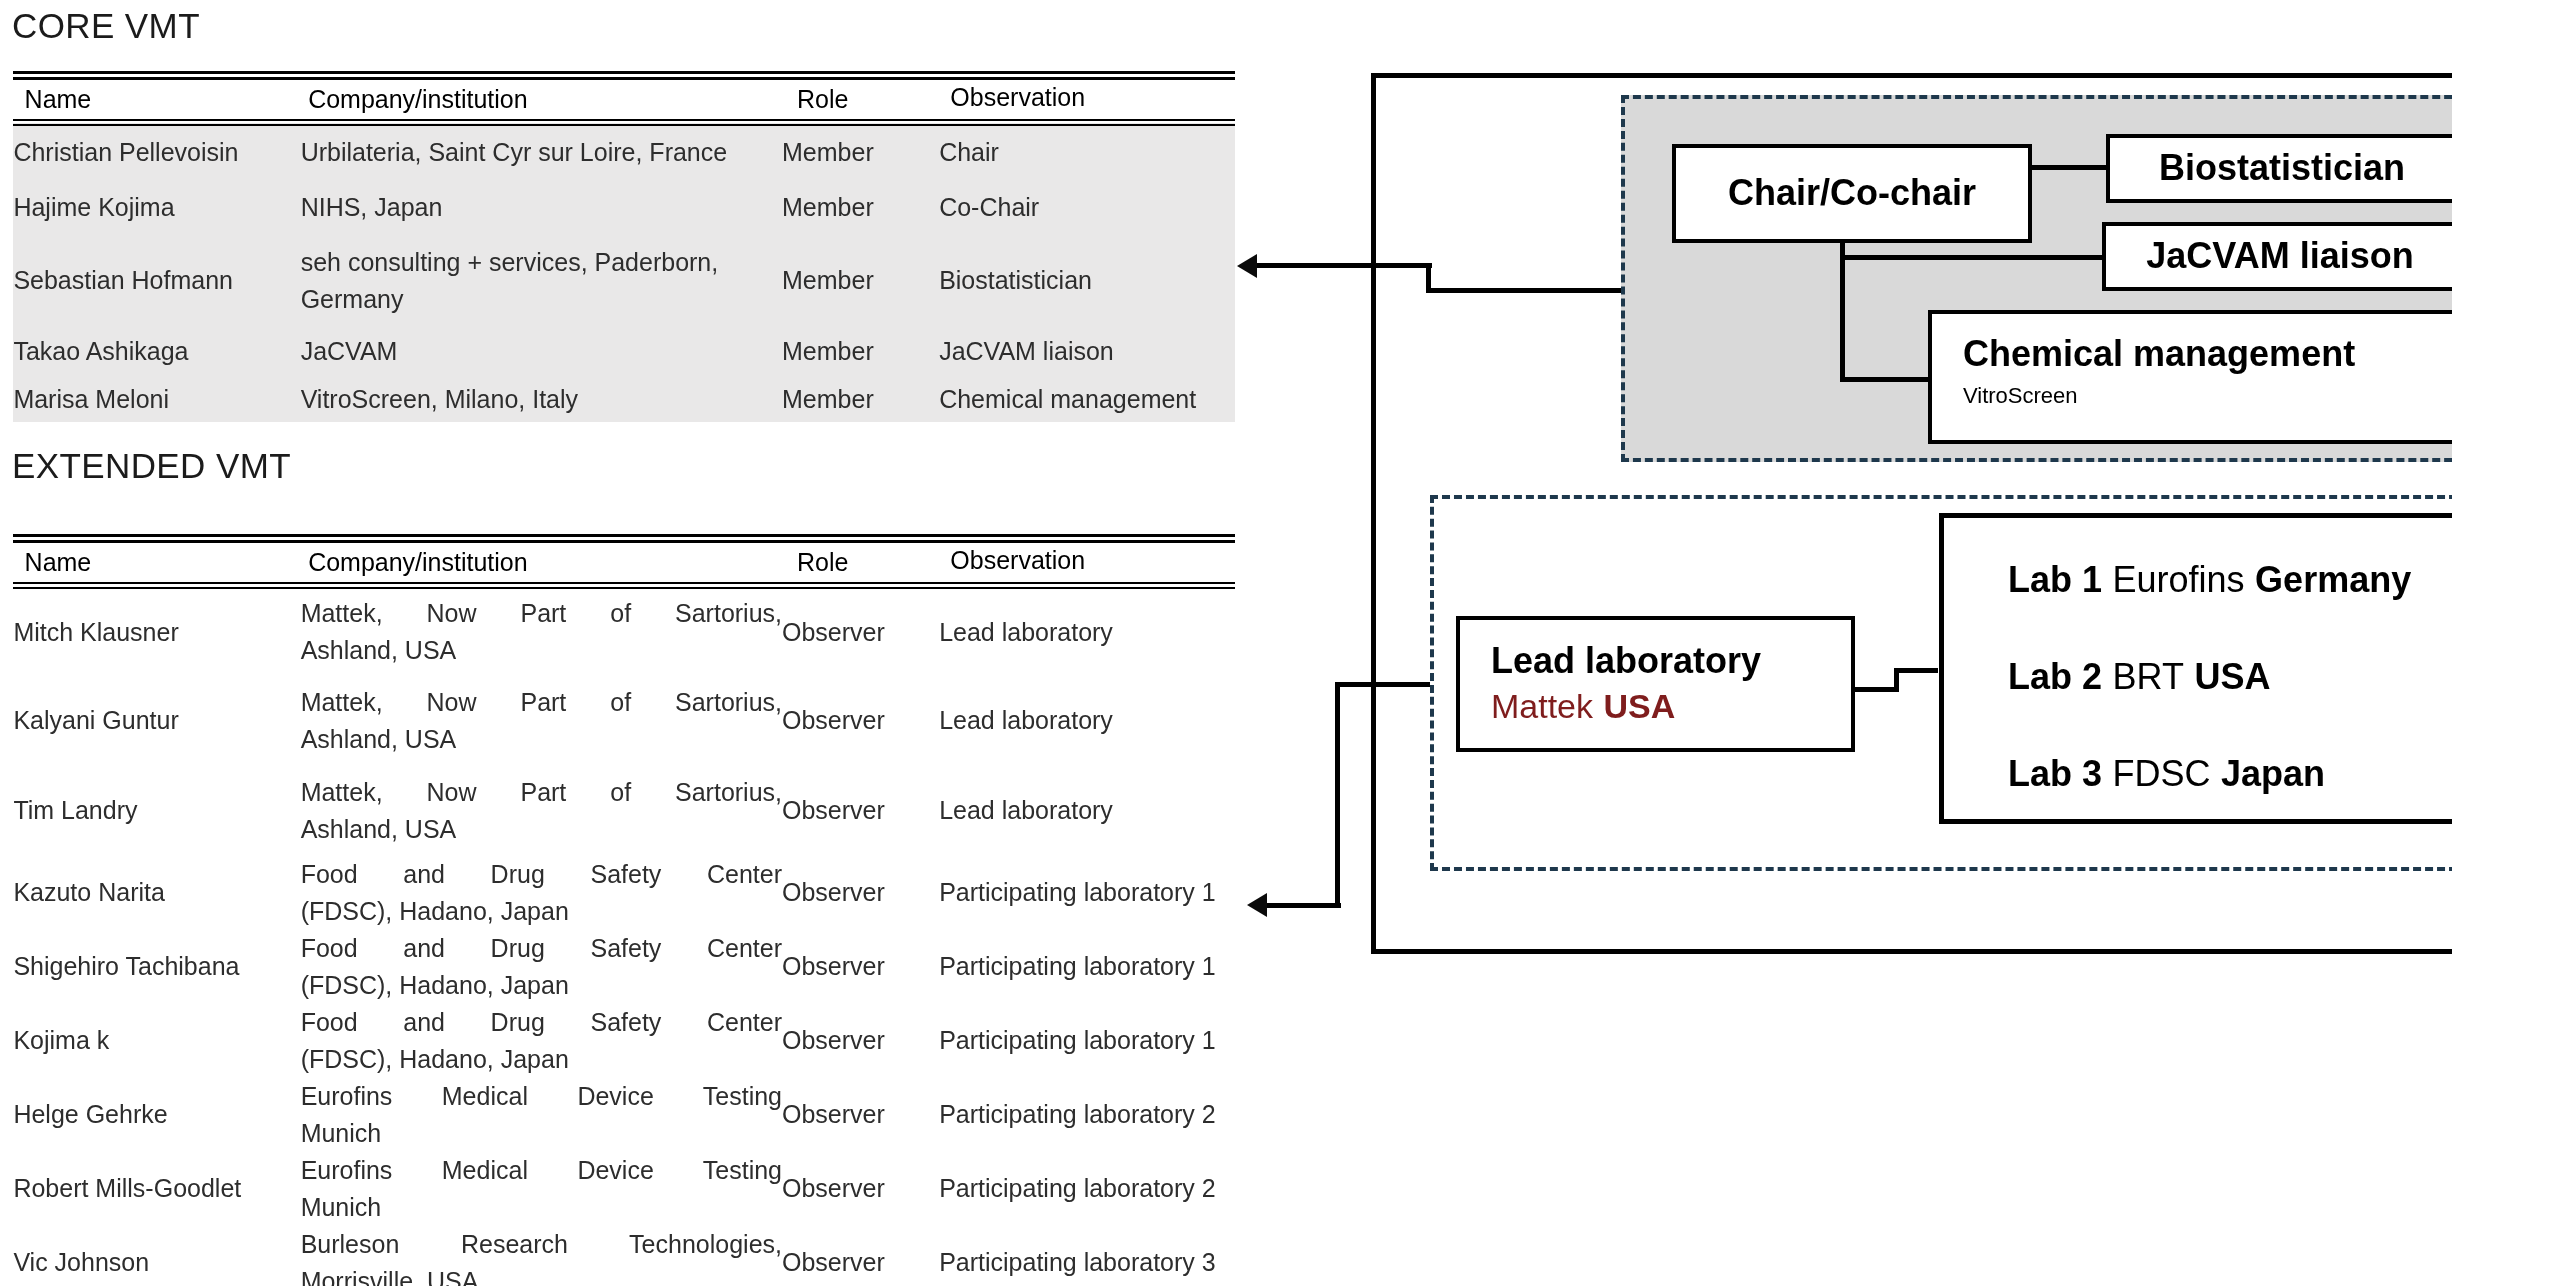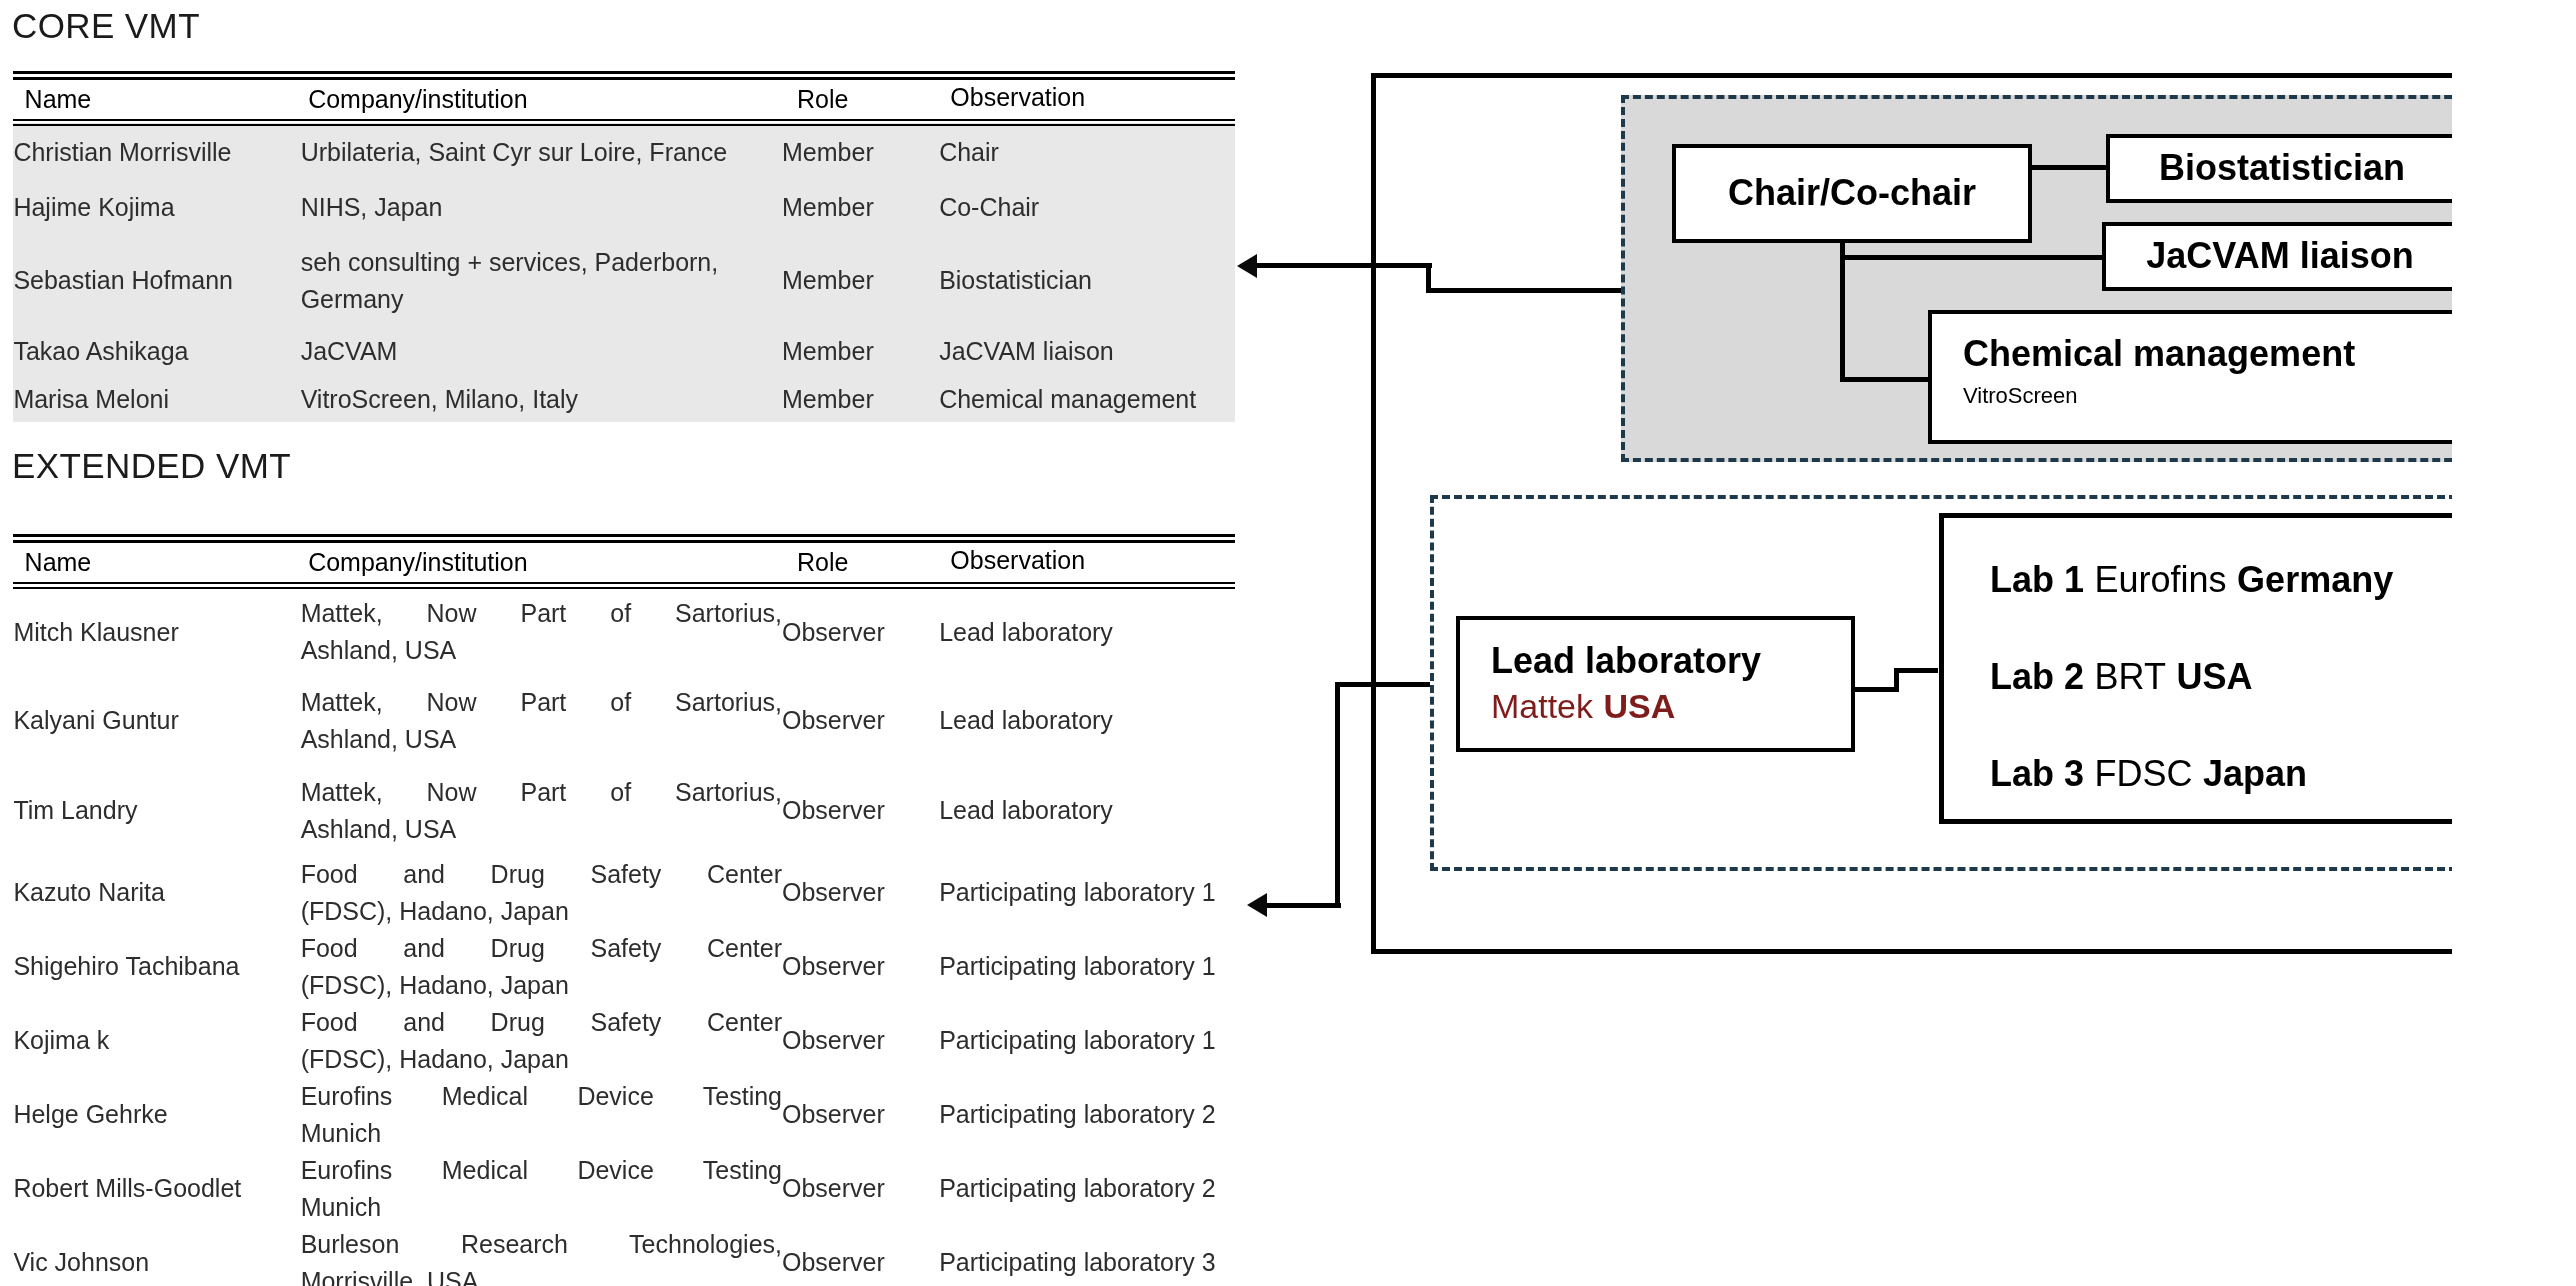--- a/index.html
+++ b/index.html
@@ -59,21 +59,21 @@
     line-height:60px;white-space:nowrap;
   }
   #chem-box{left:1928px;top:310px;width:530px;height:134px;padding:18px 0 0 31px;}
   .chem-l1{font-weight:bold;font-size:36px;line-height:43px;color:#000;}
   .chem-l2{font-size:22px;line-height:42px;color:#000;}
   #lead-box{left:1456px;top:616px;width:399px;height:136px;padding:18px 0 0 31px;}
   .lead-l1{font-weight:bold;font-size:36px;line-height:45px;color:#000;}
   .lead-l2{font-size:34px;line-height:46px;color:#7f1d1d;}
   #labs-box{left:1939px;top:513px;width:547px;height:311px;border-width:5.2px;padding:13.4px 0 0 46px;}
   .lab-line{font-size:36px;line-height:97px;color:#000;white-space:nowrap;}
-  .bold{font-weight:bold;}
+  .bold{font-weight:bold;margin-left:18px;}
   .sp{margin-left:10.5px;}
 
   .line{position:absolute;background:#000;}
   .arrow-head{
     position:absolute;width:0;height:0;
     border-top:12.7px solid transparent;border-bottom:12.7px solid transparent;
     border-right:20px solid #0a0a0a;
   }
 </style>
 </head>
@@ -93,21 +93,21 @@
     <thead>
       <tr>
         <th class="h-name">Name</th>
         <th class="h-comp">Company/institution</th>
         <th class="h-role">Role</th>
         <th class="h-obs">Observation</th>
       </tr>
     </thead>
     <tbody>
       <tr class="h77">
-        <td class="name-cell">Christian Morrisville</td>
+        <td class="name-cell">Christian Pellevoisin</td>
         <td class="comp-cell">
             <div class="cl">Urbilateria, Saint Cyr sur Loire, France</div>
           </td>
         <td class="role-cell">Member</td>
         <td class="obs-cell">Chair</td>
       </tr>
       <tr class="h75">
         <td class="name-cell">Hajime Kojima</td>
         <td class="comp-cell">
             <div class="cl">NIHS, Japan</div>

